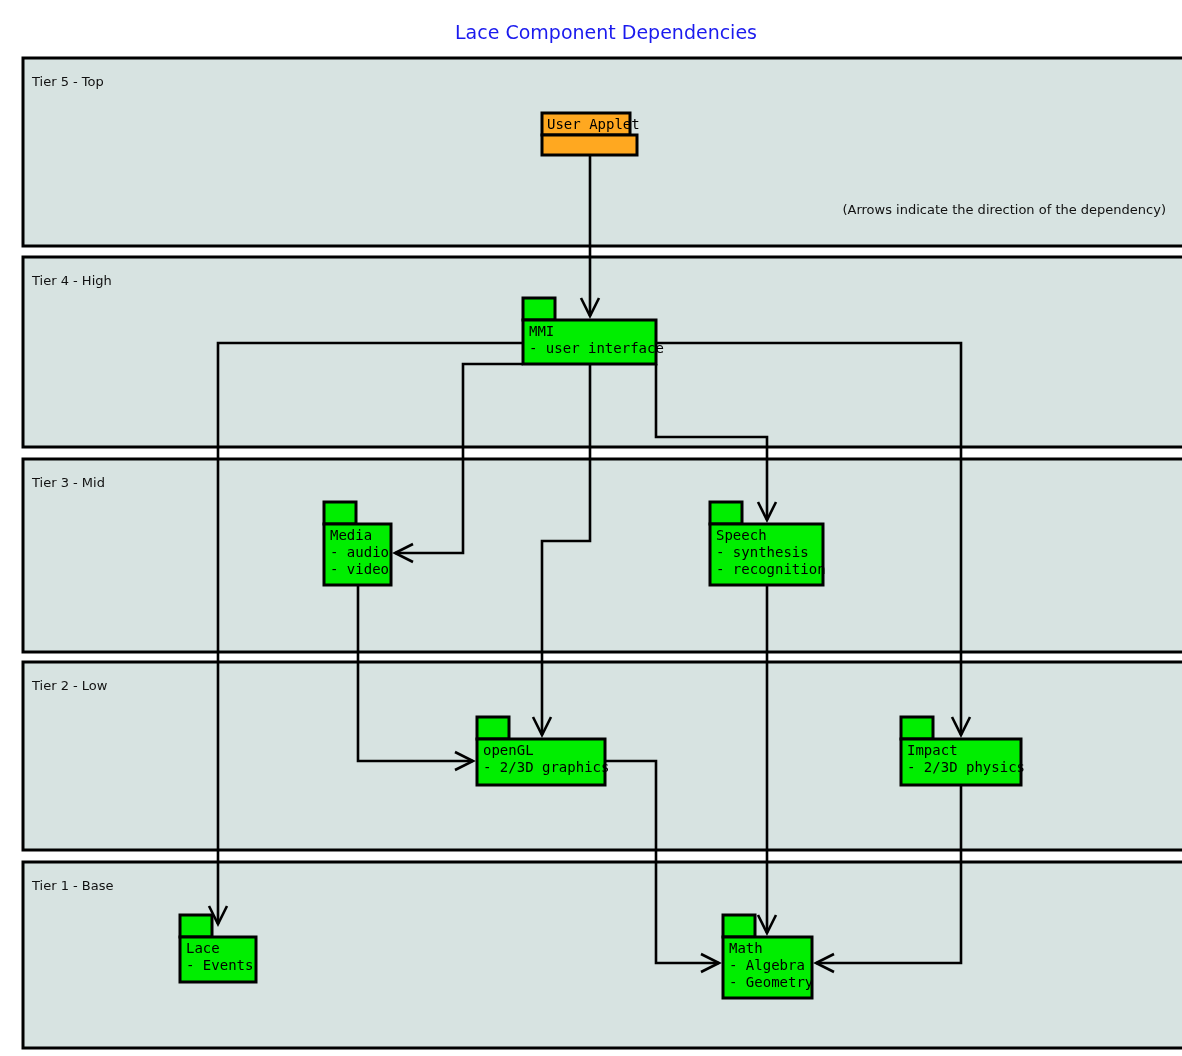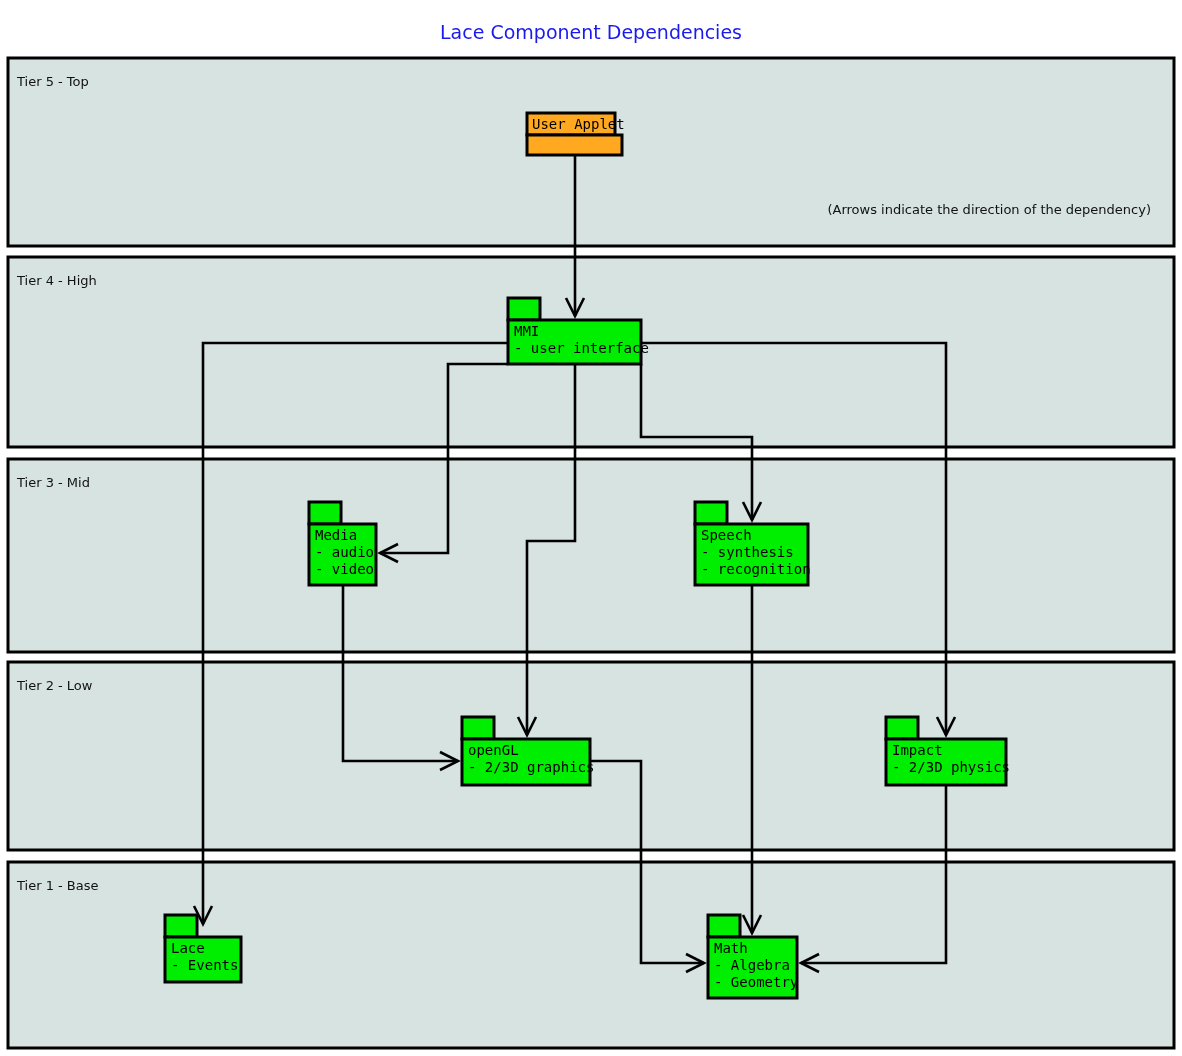--- a/index.html
+++ b/index.html
@@ -10,20 +10,21 @@
   body {
     width: 1182px;
     height: 1056px;
     font-family: "DejaVu Sans", sans-serif;
     overflow: hidden;
   }
   #diagram-root {
     position: relative;
     width: 1068px;
     height: 1056px;
+    padding-left: 15px;
   }
   svg#diagram-svg {
     display: block;
     width: 1182px;
     height: 1056px;
   }
   .diagram-title {
     font-family: "DejaVu Sans", sans-serif;
     font-size: 19px;
     fill: #1a1aee;

